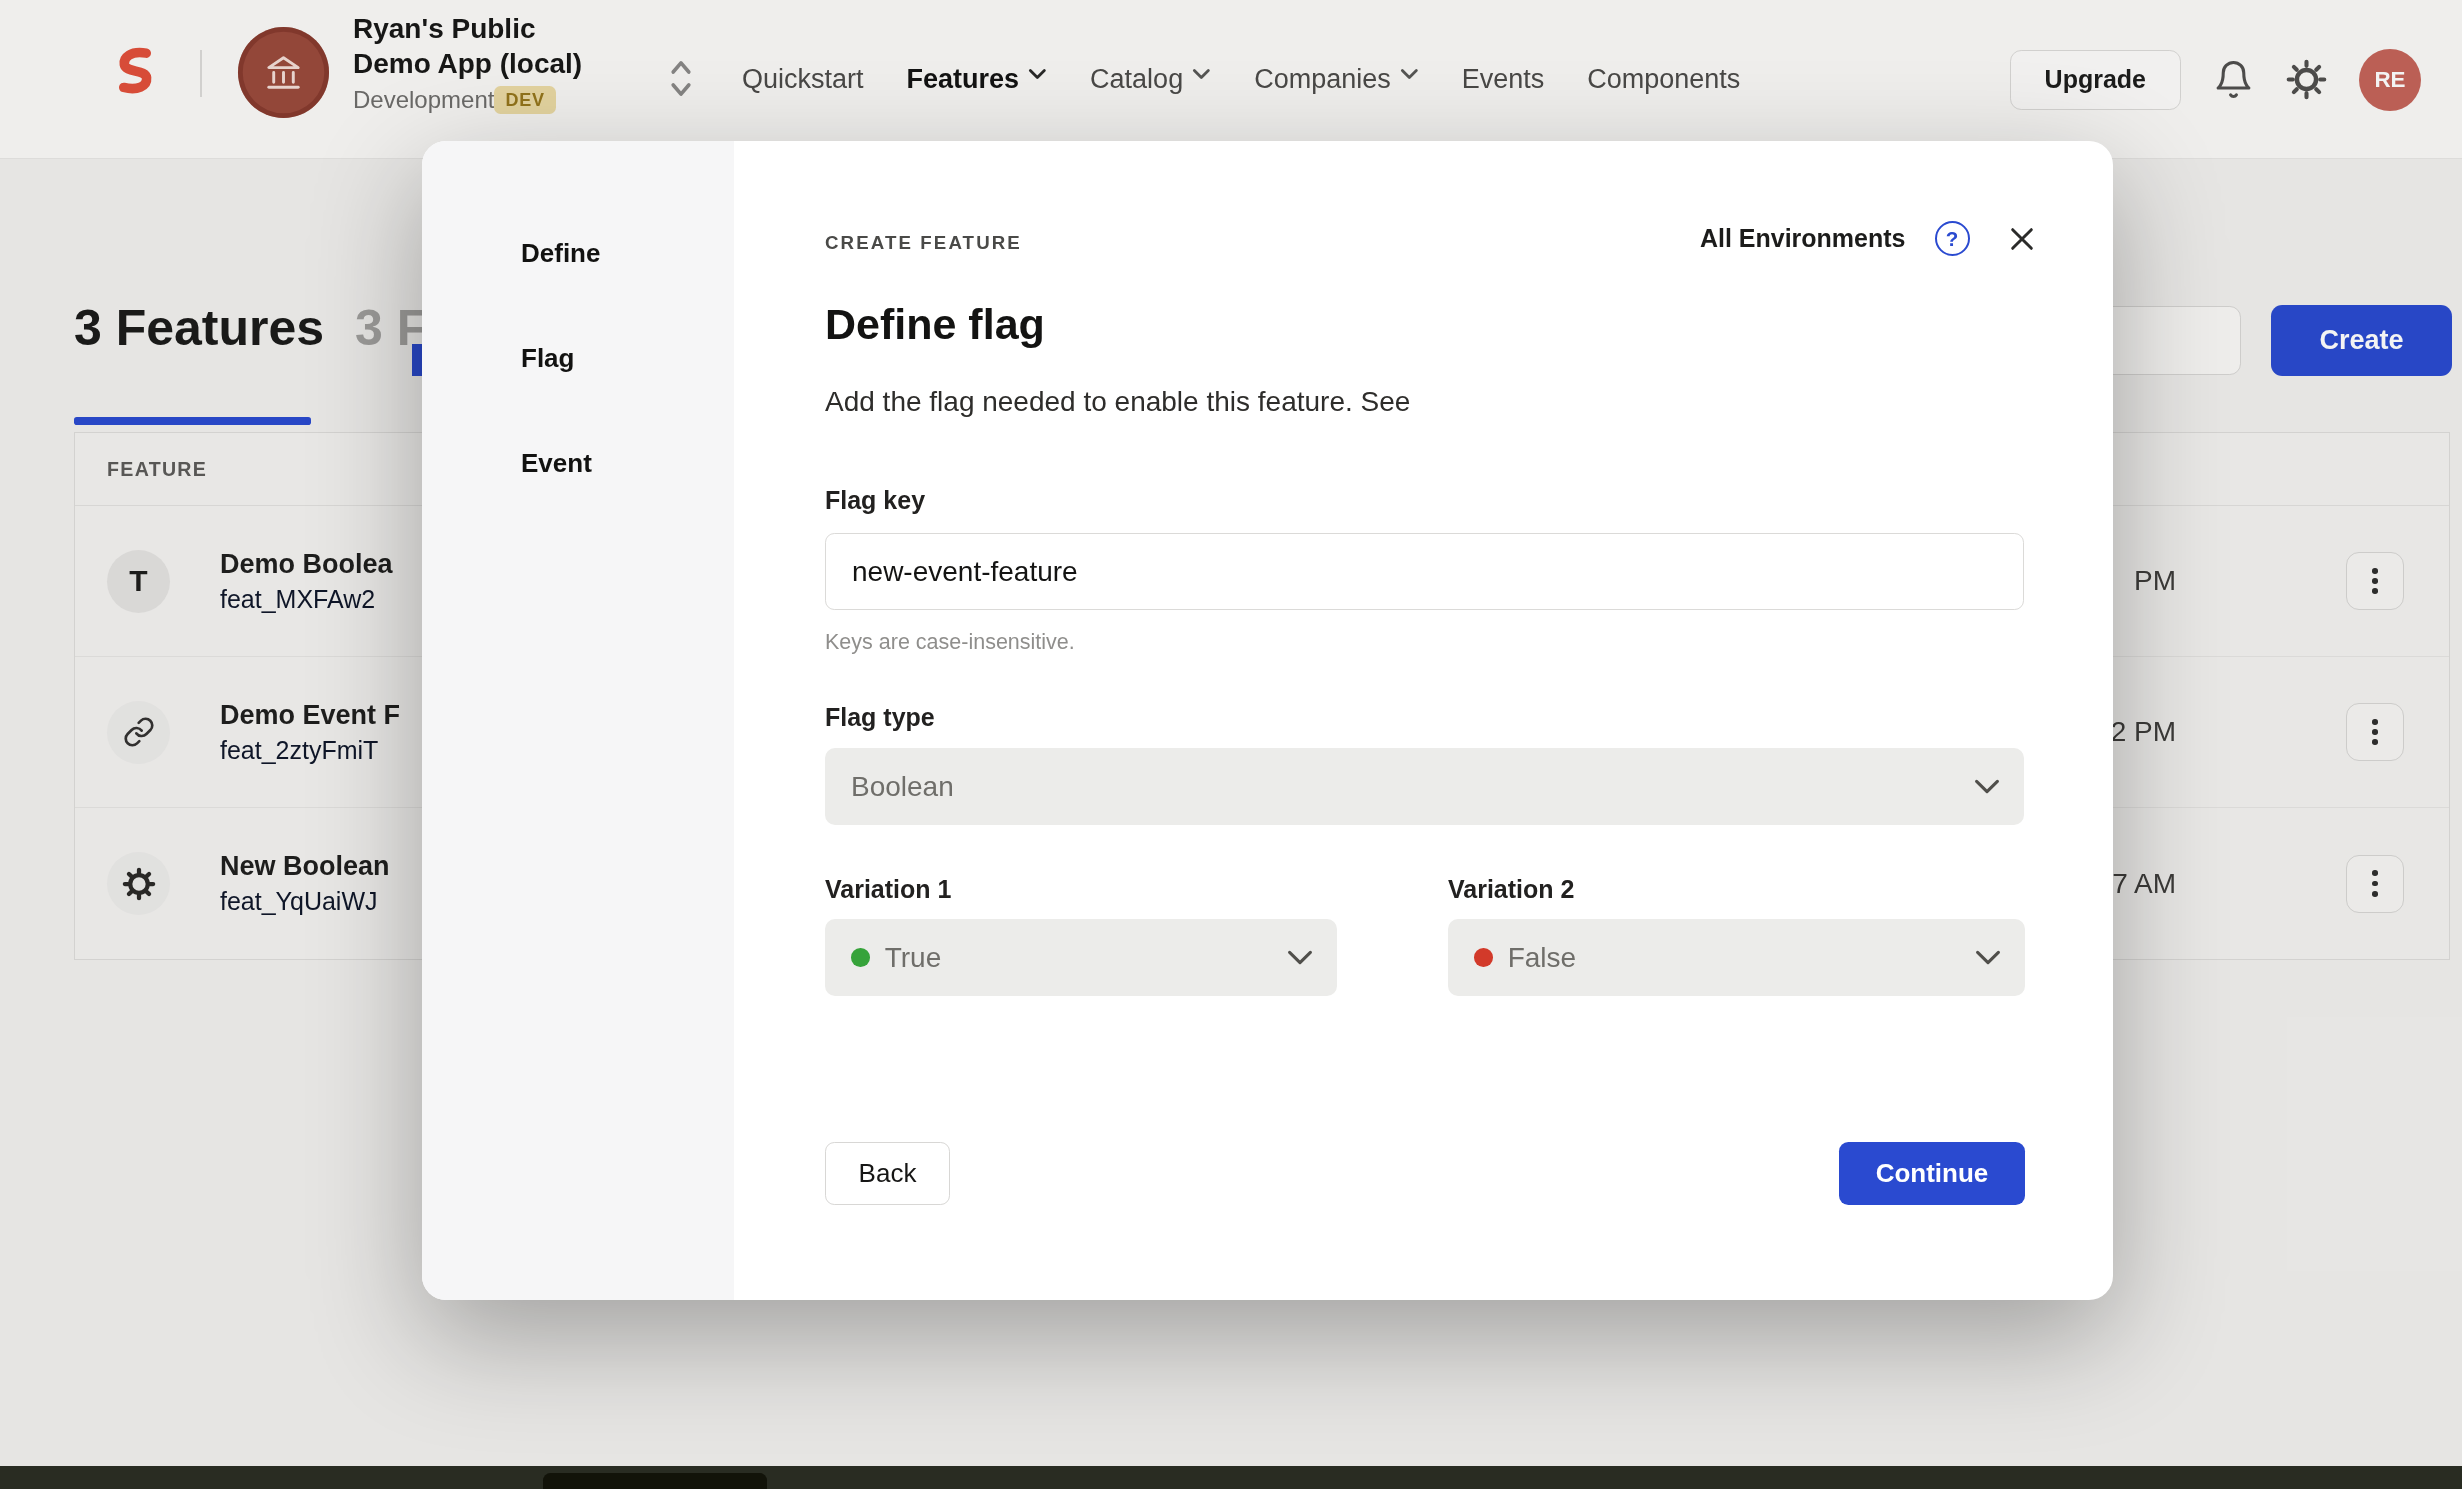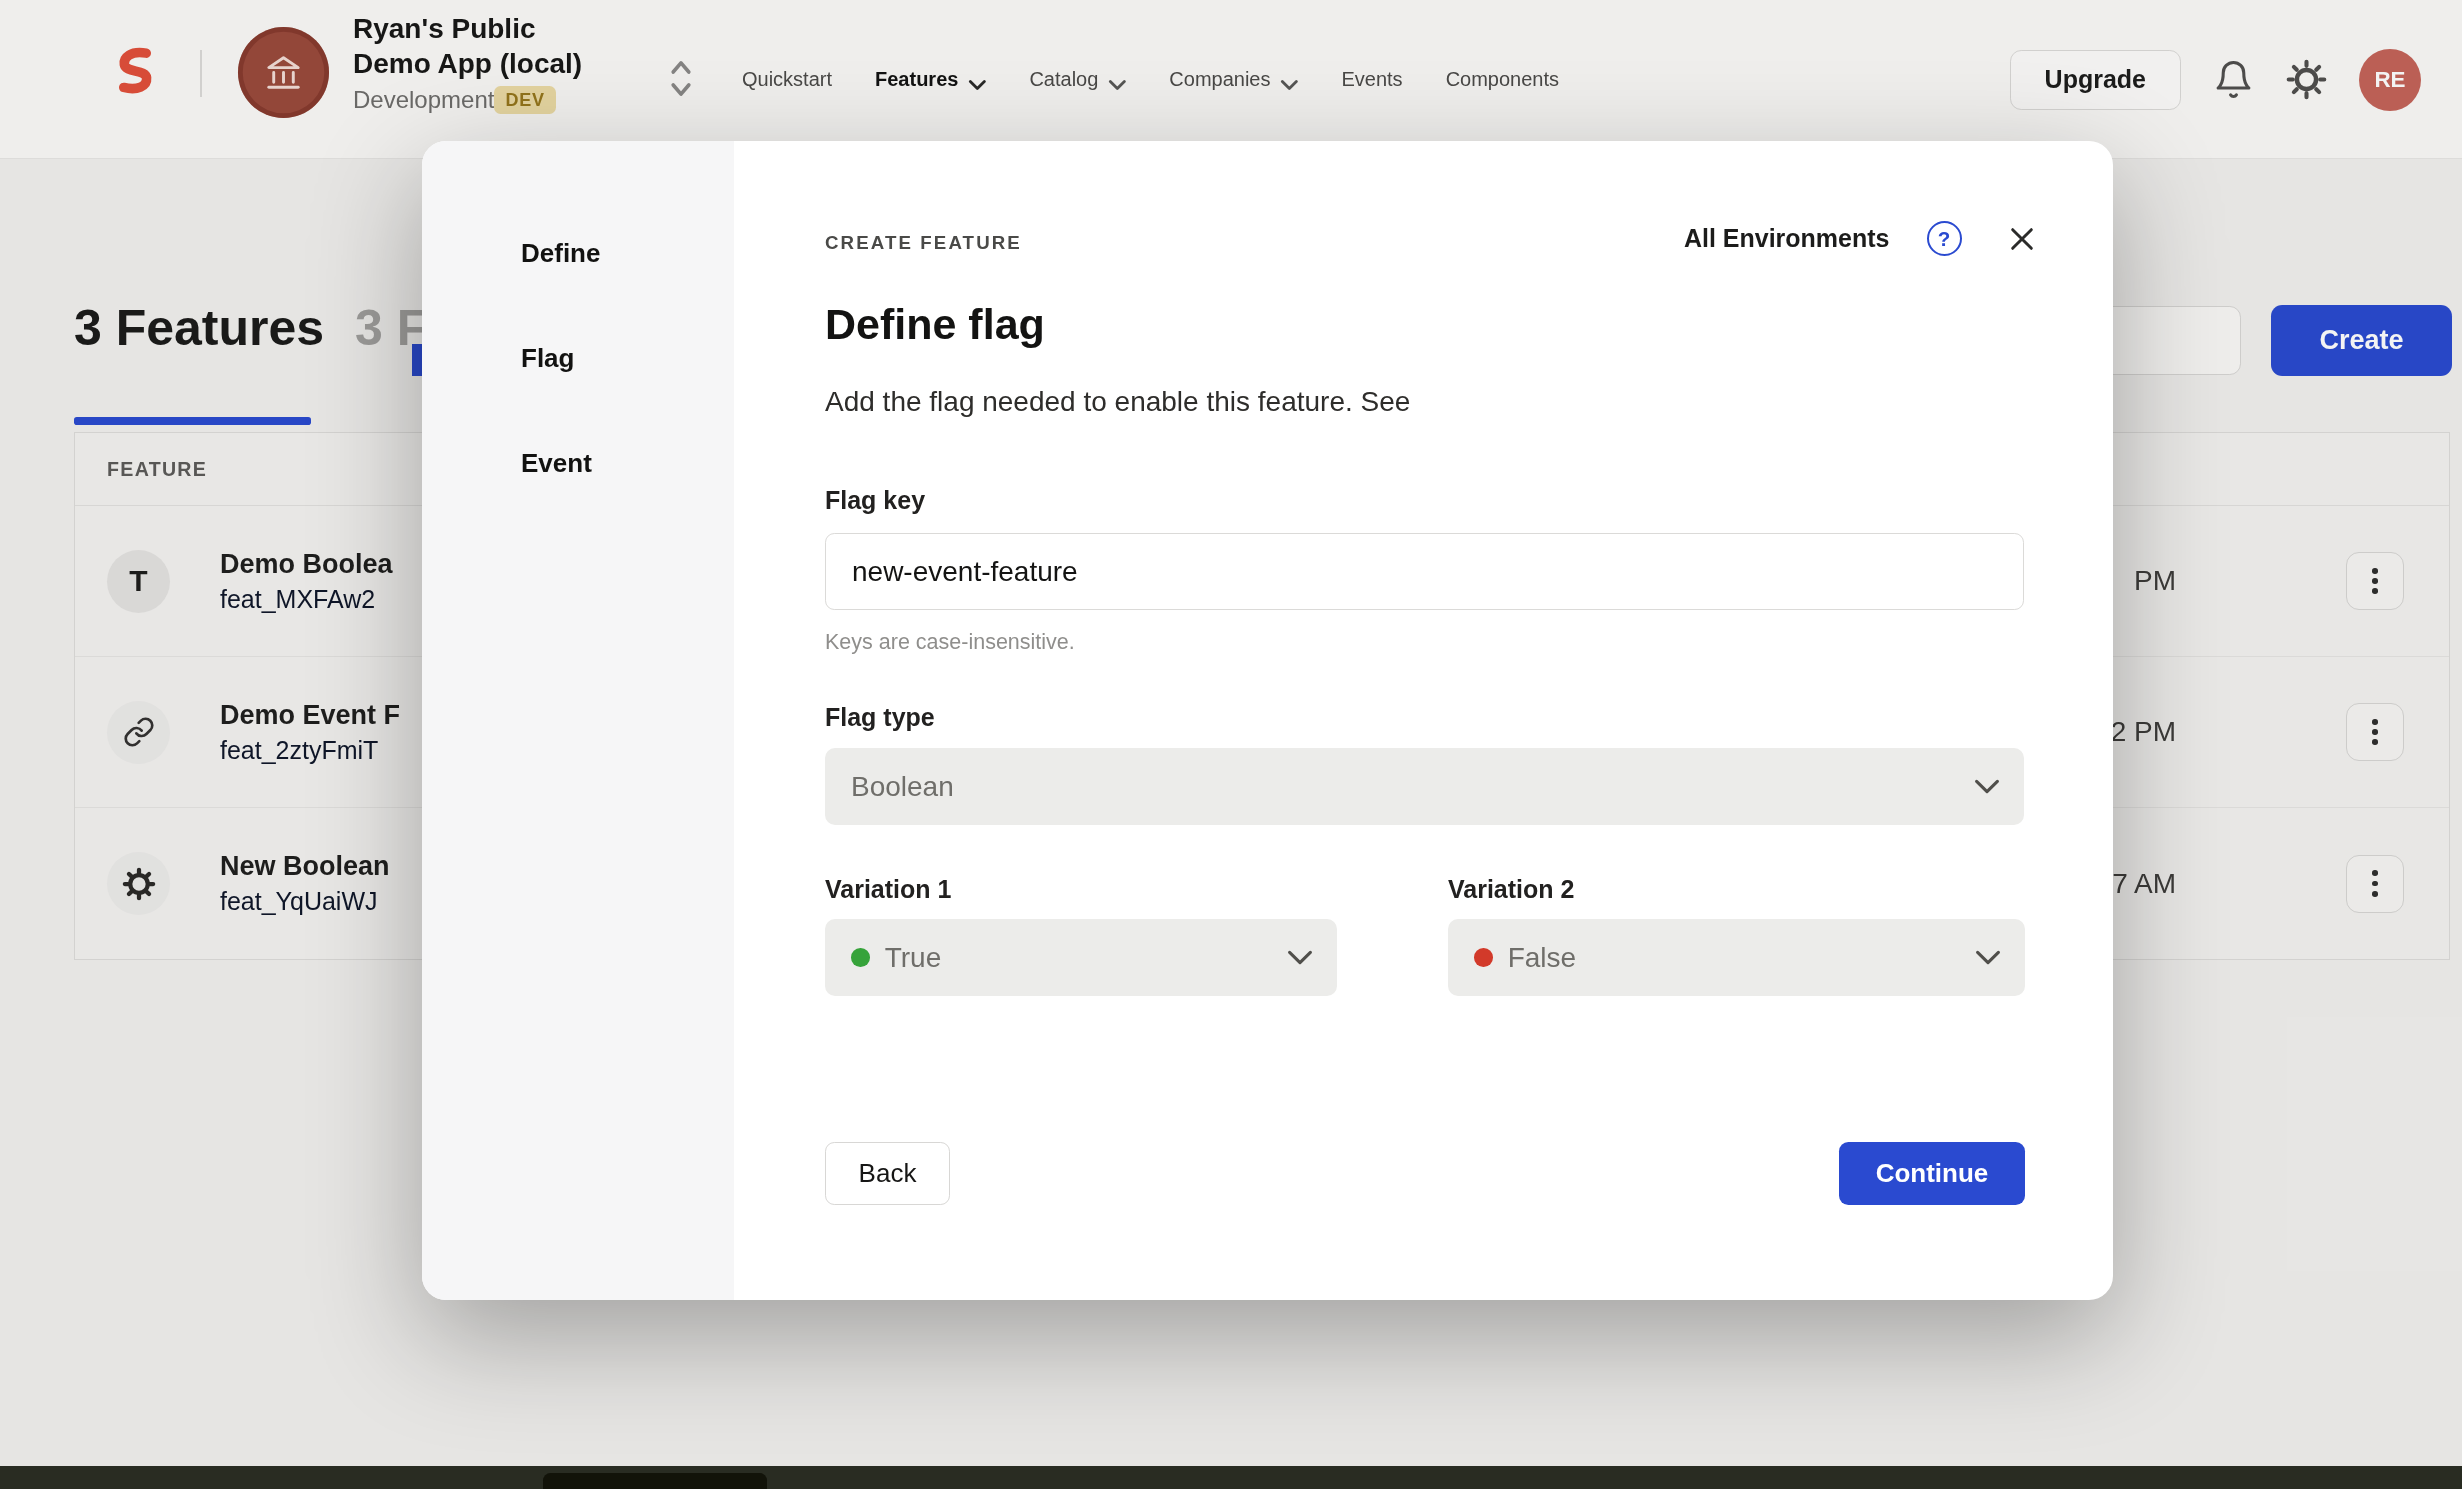--- a/index.html
+++ b/index.html
@@ -12,21 +12,21 @@
   .tb-logo { position:absolute; left:108px; top:43px; width:54px; height:54px; }
   .tb-div { position:absolute; left:200px; top:50px; width:1.9px; height:47px; background:#dcdbd9; }
   .app-avatar { position:absolute; left:238px; top:27px; width:91px; height:91px; border-radius:50%; background:#9a4a3c; display:flex; align-items:center; justify-content:center; box-shadow:inset 0 0 0 4.7px rgba(120,45,35,.55); }
   .app-meta { position:absolute; left:353px; top:11.2px; }
   .app-title { font-size:28px; font-weight:700; color:#181817; line-height:35px; }
   .env-row { margin-top:4.7px; display:flex; align-items:center;text-align:center; }
   .env-name { font-size:24px; color:#6f6e6c; }
   .env-badge { font-size:18px; font-weight:700; letter-spacing:0.7px; color:#97781c; background:#eedda6; padding:3.7px 11.2px; border-radius:6.5px; }
   .app-switcher { position:absolute; left:668px; top:54px; width:26px; height:49px; cursor:pointer; }
   .tb-nav { position:absolute; left:742px; top:0; height:159px; display:flex; align-items:center; gap:43px; }
-  .nav-item { display:flex; align-items:flex-end; gap:9.3px; font-size:20px; color:#4c4b49; font-weight:500; cursor:pointer; white-space:nowrap; }
+  .nav-item { display:flex; align-items:flex-start; gap:9.3px; font-size:27px; color:#4c4b49; font-weight:500; cursor:pointer; white-space:nowrap; }
   .nav-item.active { color:#141413; font-weight:700; }
   .nav-chev { width:18.7px; height:12px; margin-top:3.7px; }
   .tb-right { position:absolute; right:41px; top:0; height:159px; display:flex; align-items:center; gap:32px; }
   .upgrade-btn { height:60px; padding:0 34px; border-radius:11.2px; border:1.9px solid #dcdbd9; background:#fdfcfb; font-size:25px; font-weight:600; color:#1d1d1c; font-family:inherit; cursor:pointer; }
   .tb-icon { width:41px; height:41px; color:#504f4d; cursor:pointer; }
   .user-avatar { width:62px; height:62px; border-radius:50%; background:#c56459; color:#fff; font-size:22.4px; font-weight:700; display:flex; align-items:center; justify-content:center; cursor:pointer; }
 
   
   .content { position:absolute; left:0; top:159px; right:0; bottom:24px; background:#f2f1ef; }
   .tab-active { position:absolute; left:74px; top:140px; font-size:50px; font-weight:700; color:#1b1b1a; cursor:pointer; }
@@ -54,21 +54,21 @@
   
   .overlay { position:absolute; inset:0; background:rgba(25,24,20,0.05); z-index:5; }
   .modal { position:absolute; left:422px; top:141px; width:1691px; height:1159px; background:#fff; border-radius:24px; box-shadow:0 37px 112px rgba(0,0,0,.30); z-index:10; display:flex; overflow:hidden; }
   .steps { position:relative; width:312px; background:#f6f6f7; flex:none; }
   .step { position:absolute; left:99px; font-size:26px; font-weight:600; color:#121211; cursor:pointer; }
   .step.s0 { top:97px; font-weight:700; }
   .step.s1 { top:202px; }
   .step.s2 { top:307px; }
   .modal-main { position:relative; flex:1; }
   .eyebrow { position:absolute; left:91px; top:91px; font-size:18.7px; font-weight:700; letter-spacing:2.1px; color:#4a4a48; }
-  .modal-topright { position:absolute; right:75px; top:80px; display:flex; align-items:center; gap:37px;justify-content:flex-end; }
+  .modal-topright { position:absolute; right:75px; top:80px; display:flex; align-items:center; gap:29px;justify-content:flex-end; }
   .envs-label { font-size:25px; font-weight:700; color:#1c1c1b; cursor:pointer; }
   .help-icon { width:35px; height:35px; border-radius:50%; border:2.8px solid #2a4ad0; color:#2a4ad0; font-size:20.5px; font-weight:700; display:flex; align-items:center; justify-content:center; cursor:pointer; }
   .close-icon { width:32px; height:32px; margin-left:7.5px; color:#2b2b2a; cursor:pointer; }
   .modal-title { position:absolute; left:91px; top:159px; font-size:43px; font-weight:700; color:#131312; }
   .modal-desc { position:absolute; left:91px; top:245px; font-size:28px; color:#2e2d2b; }
   .field-label { position:absolute; font-size:25px; font-weight:600; color:#222120; }
   .lbl-key { left:91px; top:345px; }
   .lbl-type { left:91px; top:562px; }
   .lbl-var1 { left:91px; top:734px; }
   .lbl-var2 { left:714px; top:734px; }

